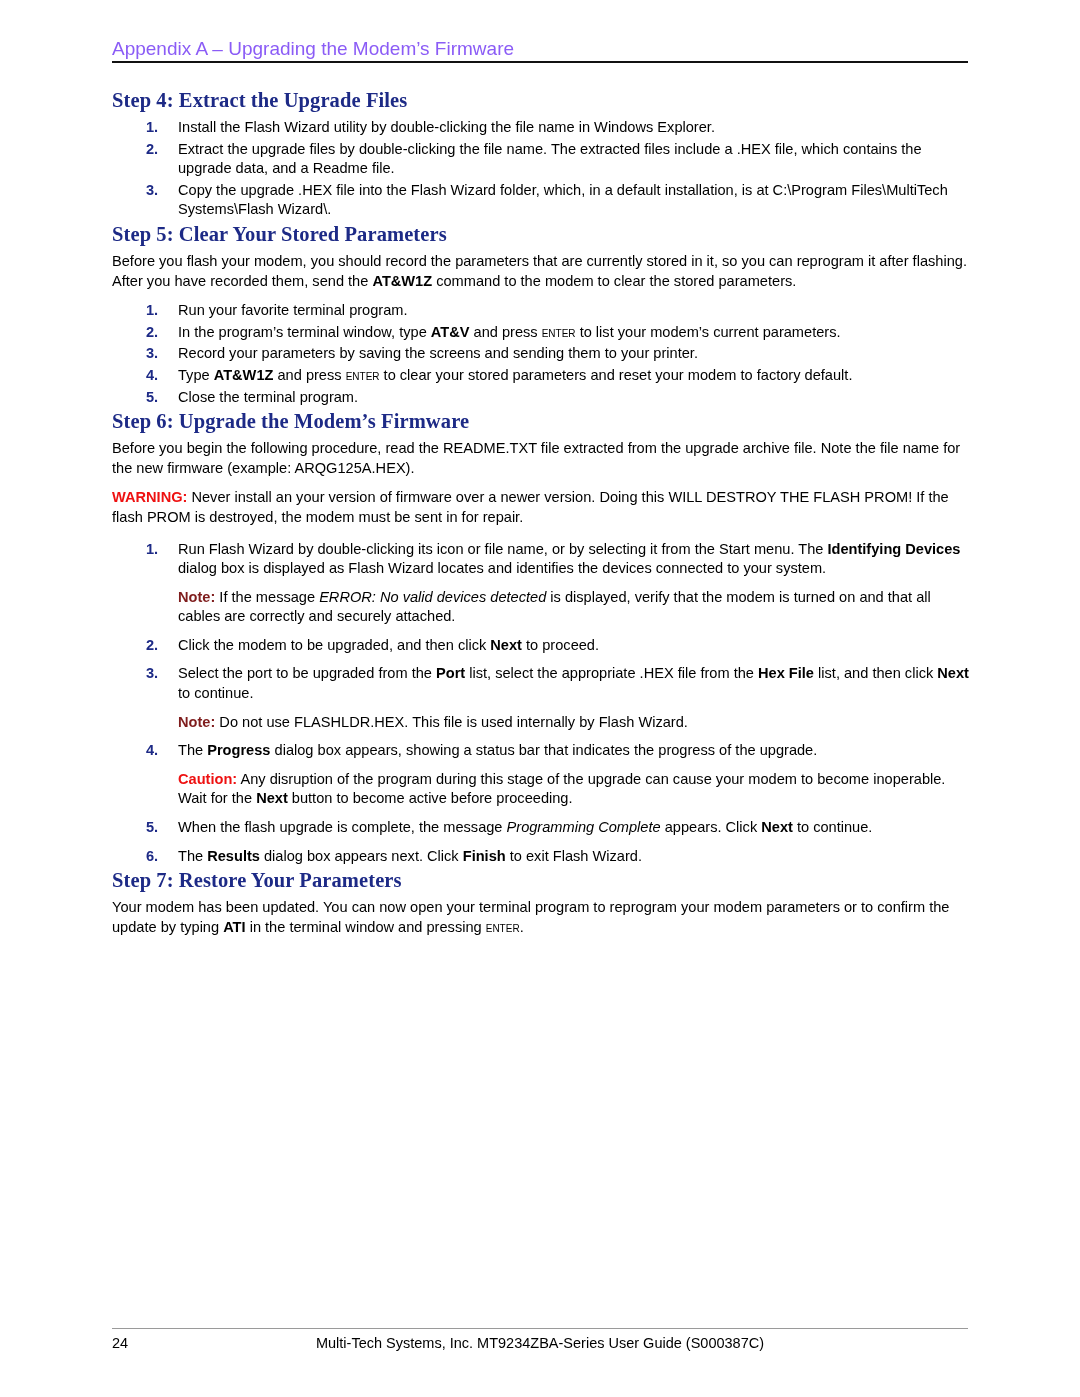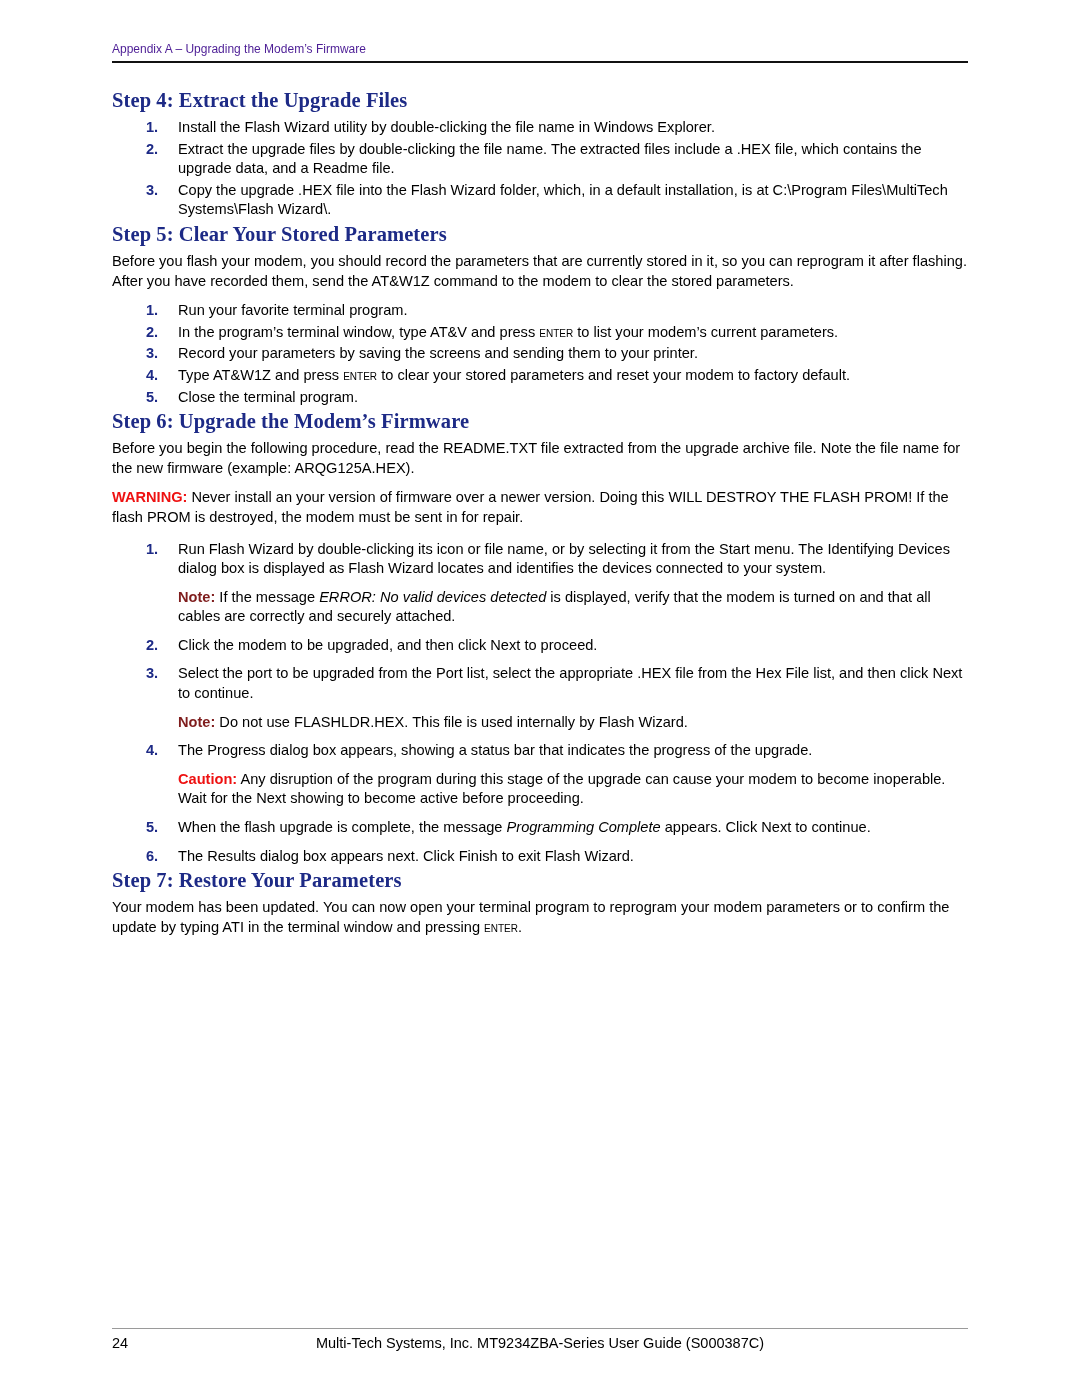--- a/index.html
+++ b/index.html
@@ -25,23 +25,23 @@
 
   
   .running-header {
     position: absolute;
     left: 112px;
     top: 40px;
     width: 856px;
   }
   .running-header .ht {
     font-family: "Liberation Sans", sans-serif;
-    font-size: 12px;
+    font-size: 19px;
     line-height: 18px;
-    color: #4c1d95;
+    color: #8b5cf6;
     padding-bottom: 3px;
   }
   .running-header .rule {
     border-bottom: 2.2px solid #111;
     width: 100%;
   }
 
   
   .content {
     position: absolute;
@@ -92,21 +92,21 @@
     font-size: 14.6px;
   }
   .sub-note {
     margin-top: 9px;
     margin-bottom: 2px;
     font-size: 14.6px;
     line-height: 19.6px;
   }
   .list-tight > li { margin-bottom: 1px; }
 
-  b, .b { font-weight: normal; }
+  b, .b { font-weight: bold; }
   i, .i { font-style: italic; }
   .navy { color: #7f1d1d; font-weight: bold; }
   .red { color: #ee1111; font-weight: bold; }
   .sc {
     font-variant: small-caps;
     text-transform: lowercase;
   }
 
   .blockpara {
     font-family: "Liberation Sans", sans-serif;
@@ -217,21 +217,21 @@
 
       <li class="gap">
         <span class="num">3.</span>
         <span>Select the port to be upgraded from the </span><b>Port</b><span> list, select the appropriate .HEX file from the </span><b>Hex File</b><span> list, and then click </span><b>Next</b><span> to continue.</span>
         <div class="sub-note"><span class="navy">Note:</span><span> Do not use FLASHLDR.HEX. This file is used internally by Flash Wizard.</span></div>
       </li>
 
       <li class="gap">
         <span class="num">4.</span>
         <span>The </span><b>Progress</b><span> dialog box appears, showing a status bar that indicates the progress of the upgrade.</span>
-        <div class="sub-note"><span class="red">Caution:</span><span> Any disruption of the program during this stage of the upgrade can cause your modem to become inoperable. Wait for the </span><b>Next</b><span> showing to become active before proceeding.</span></div>
+        <div class="sub-note"><span class="red">Caution:</span><span> Any disruption of the program during this stage of the upgrade can cause your modem to become inoperable. Wait for the </span><b>Next</b><span> button to become active before proceeding.</span></div>
       </li>
 
       <li class="gap">
         <span class="num">5.</span>
         <span>When the flash upgrade is complete, the message </span><i>Programming Complete</i><span> appears. Click </span><b>Next</b><span> to continue.</span>
       </li>
 
       <li>
         <span class="num">6.</span>
         <span>The </span><b>Results</b><span> dialog box appears next. Click </span><b>Finish</b><span> to exit Flash Wizard.</span>

